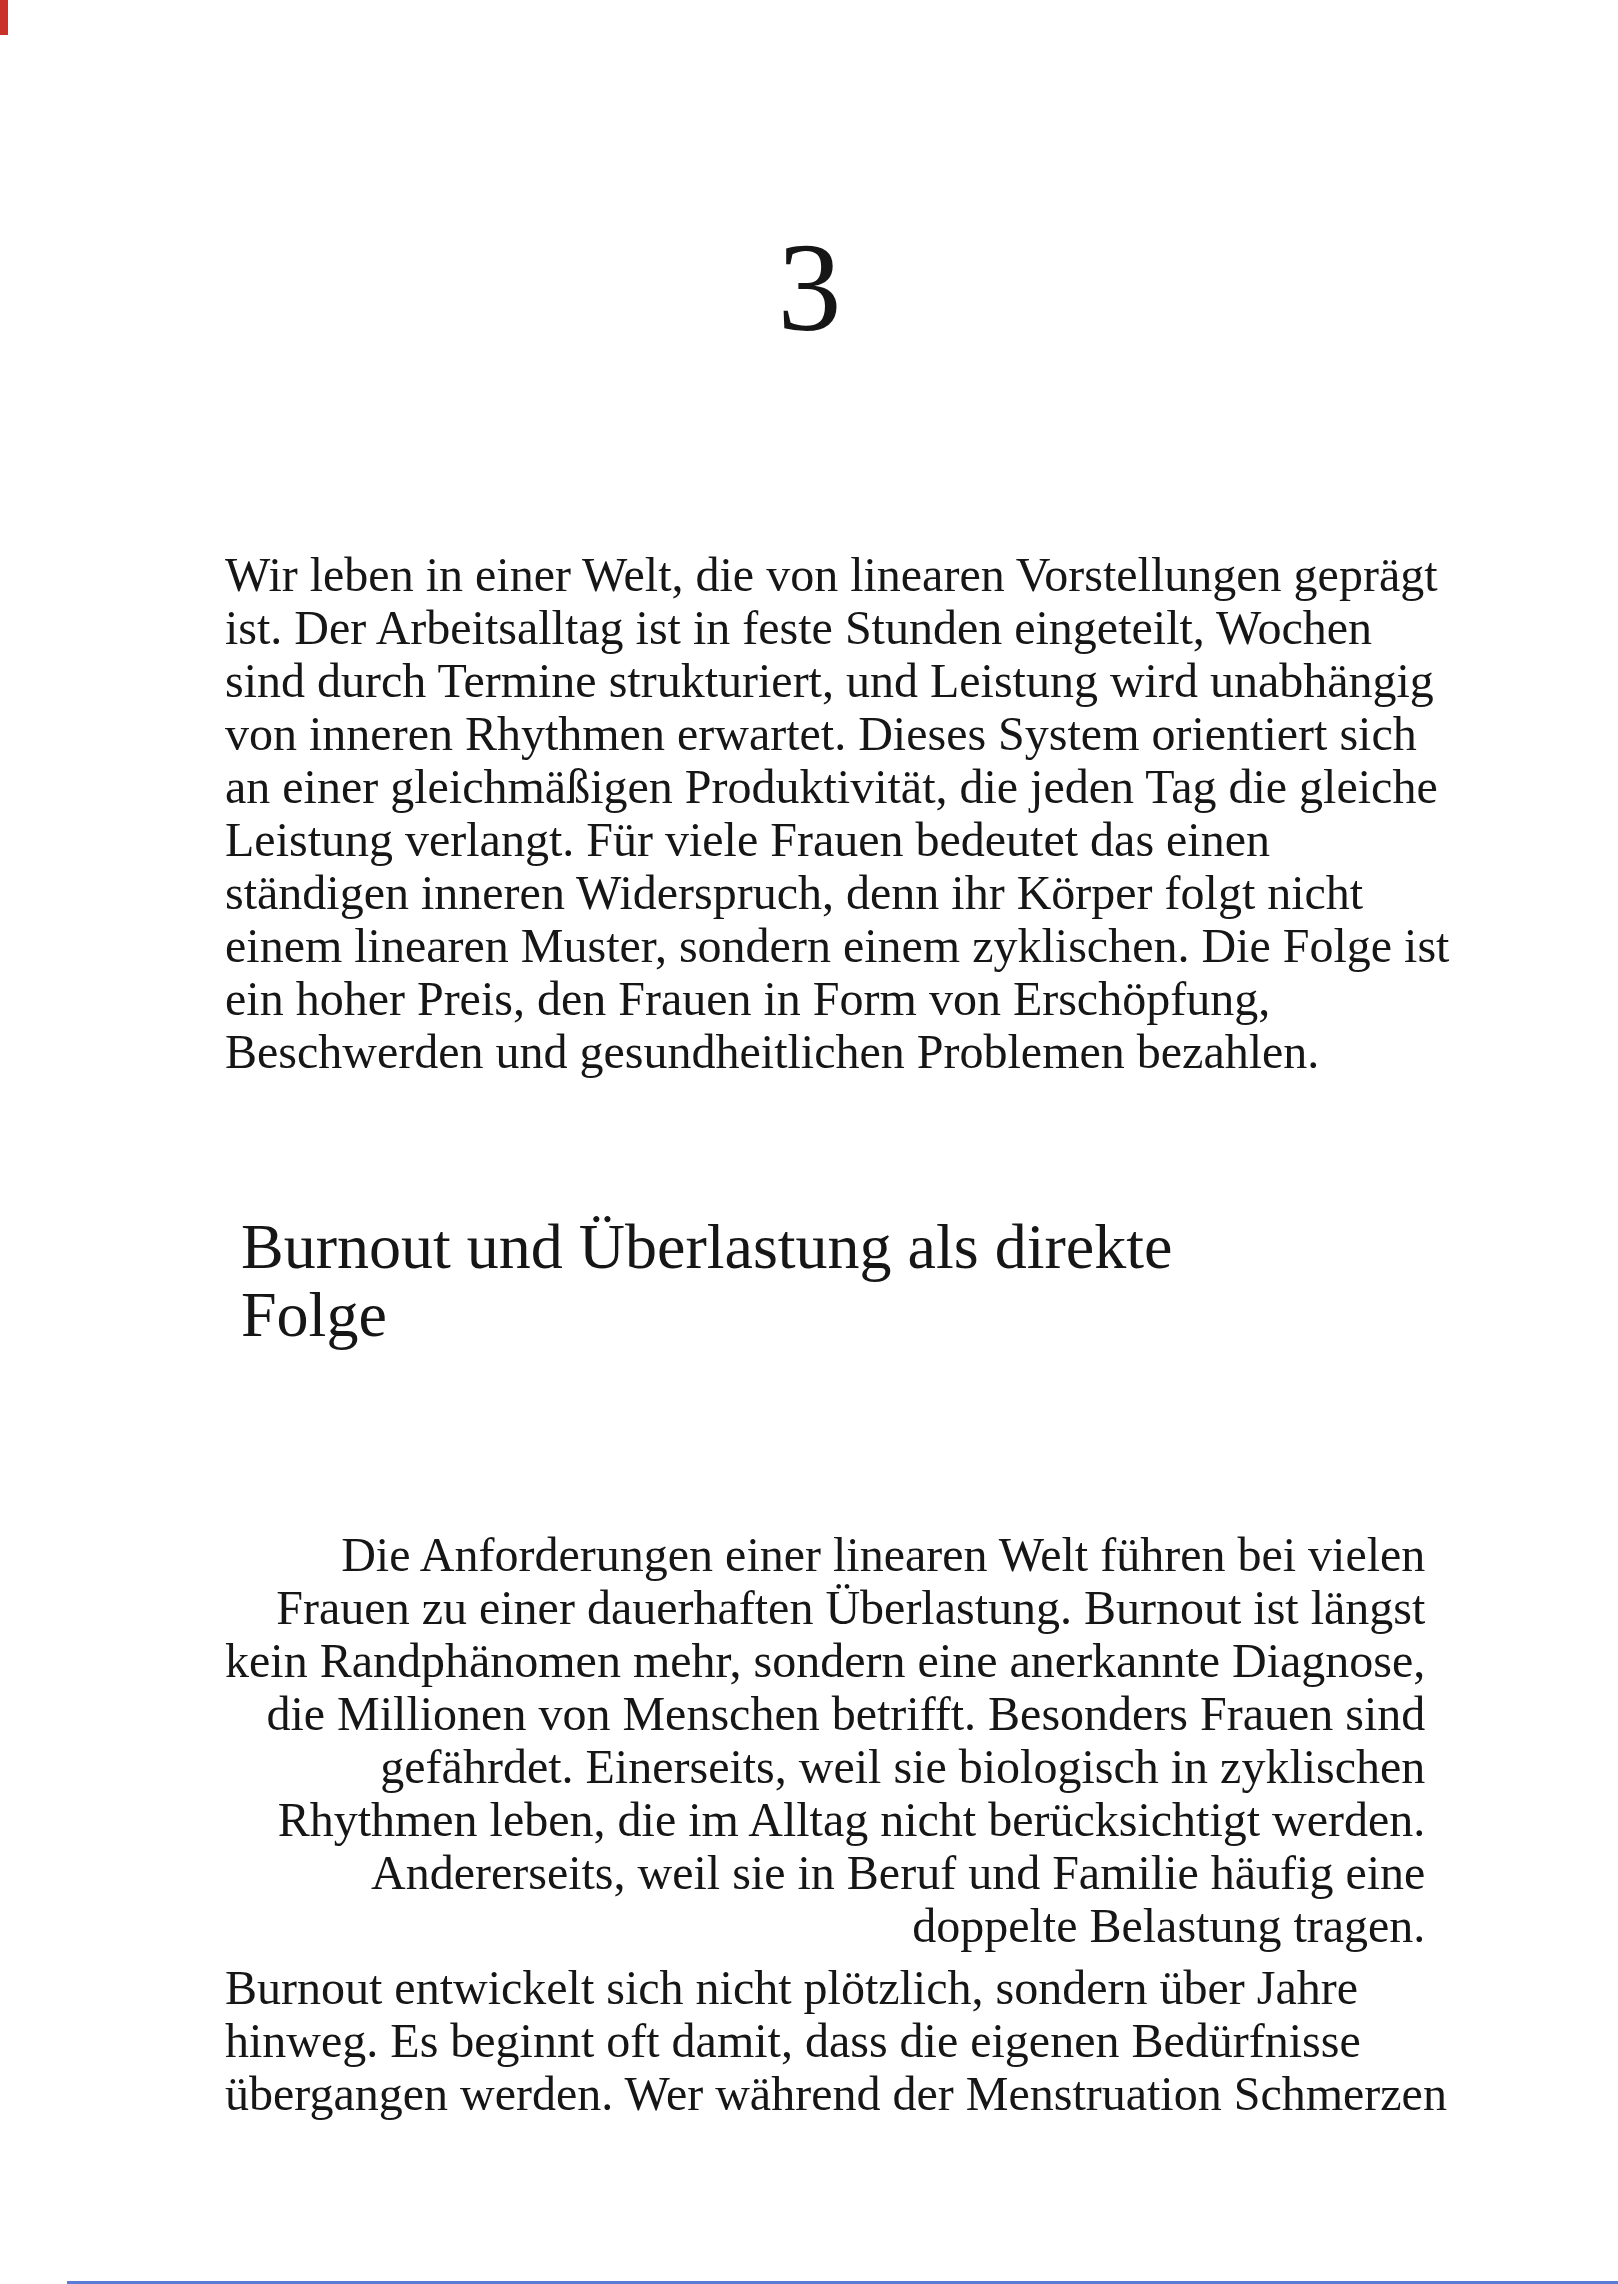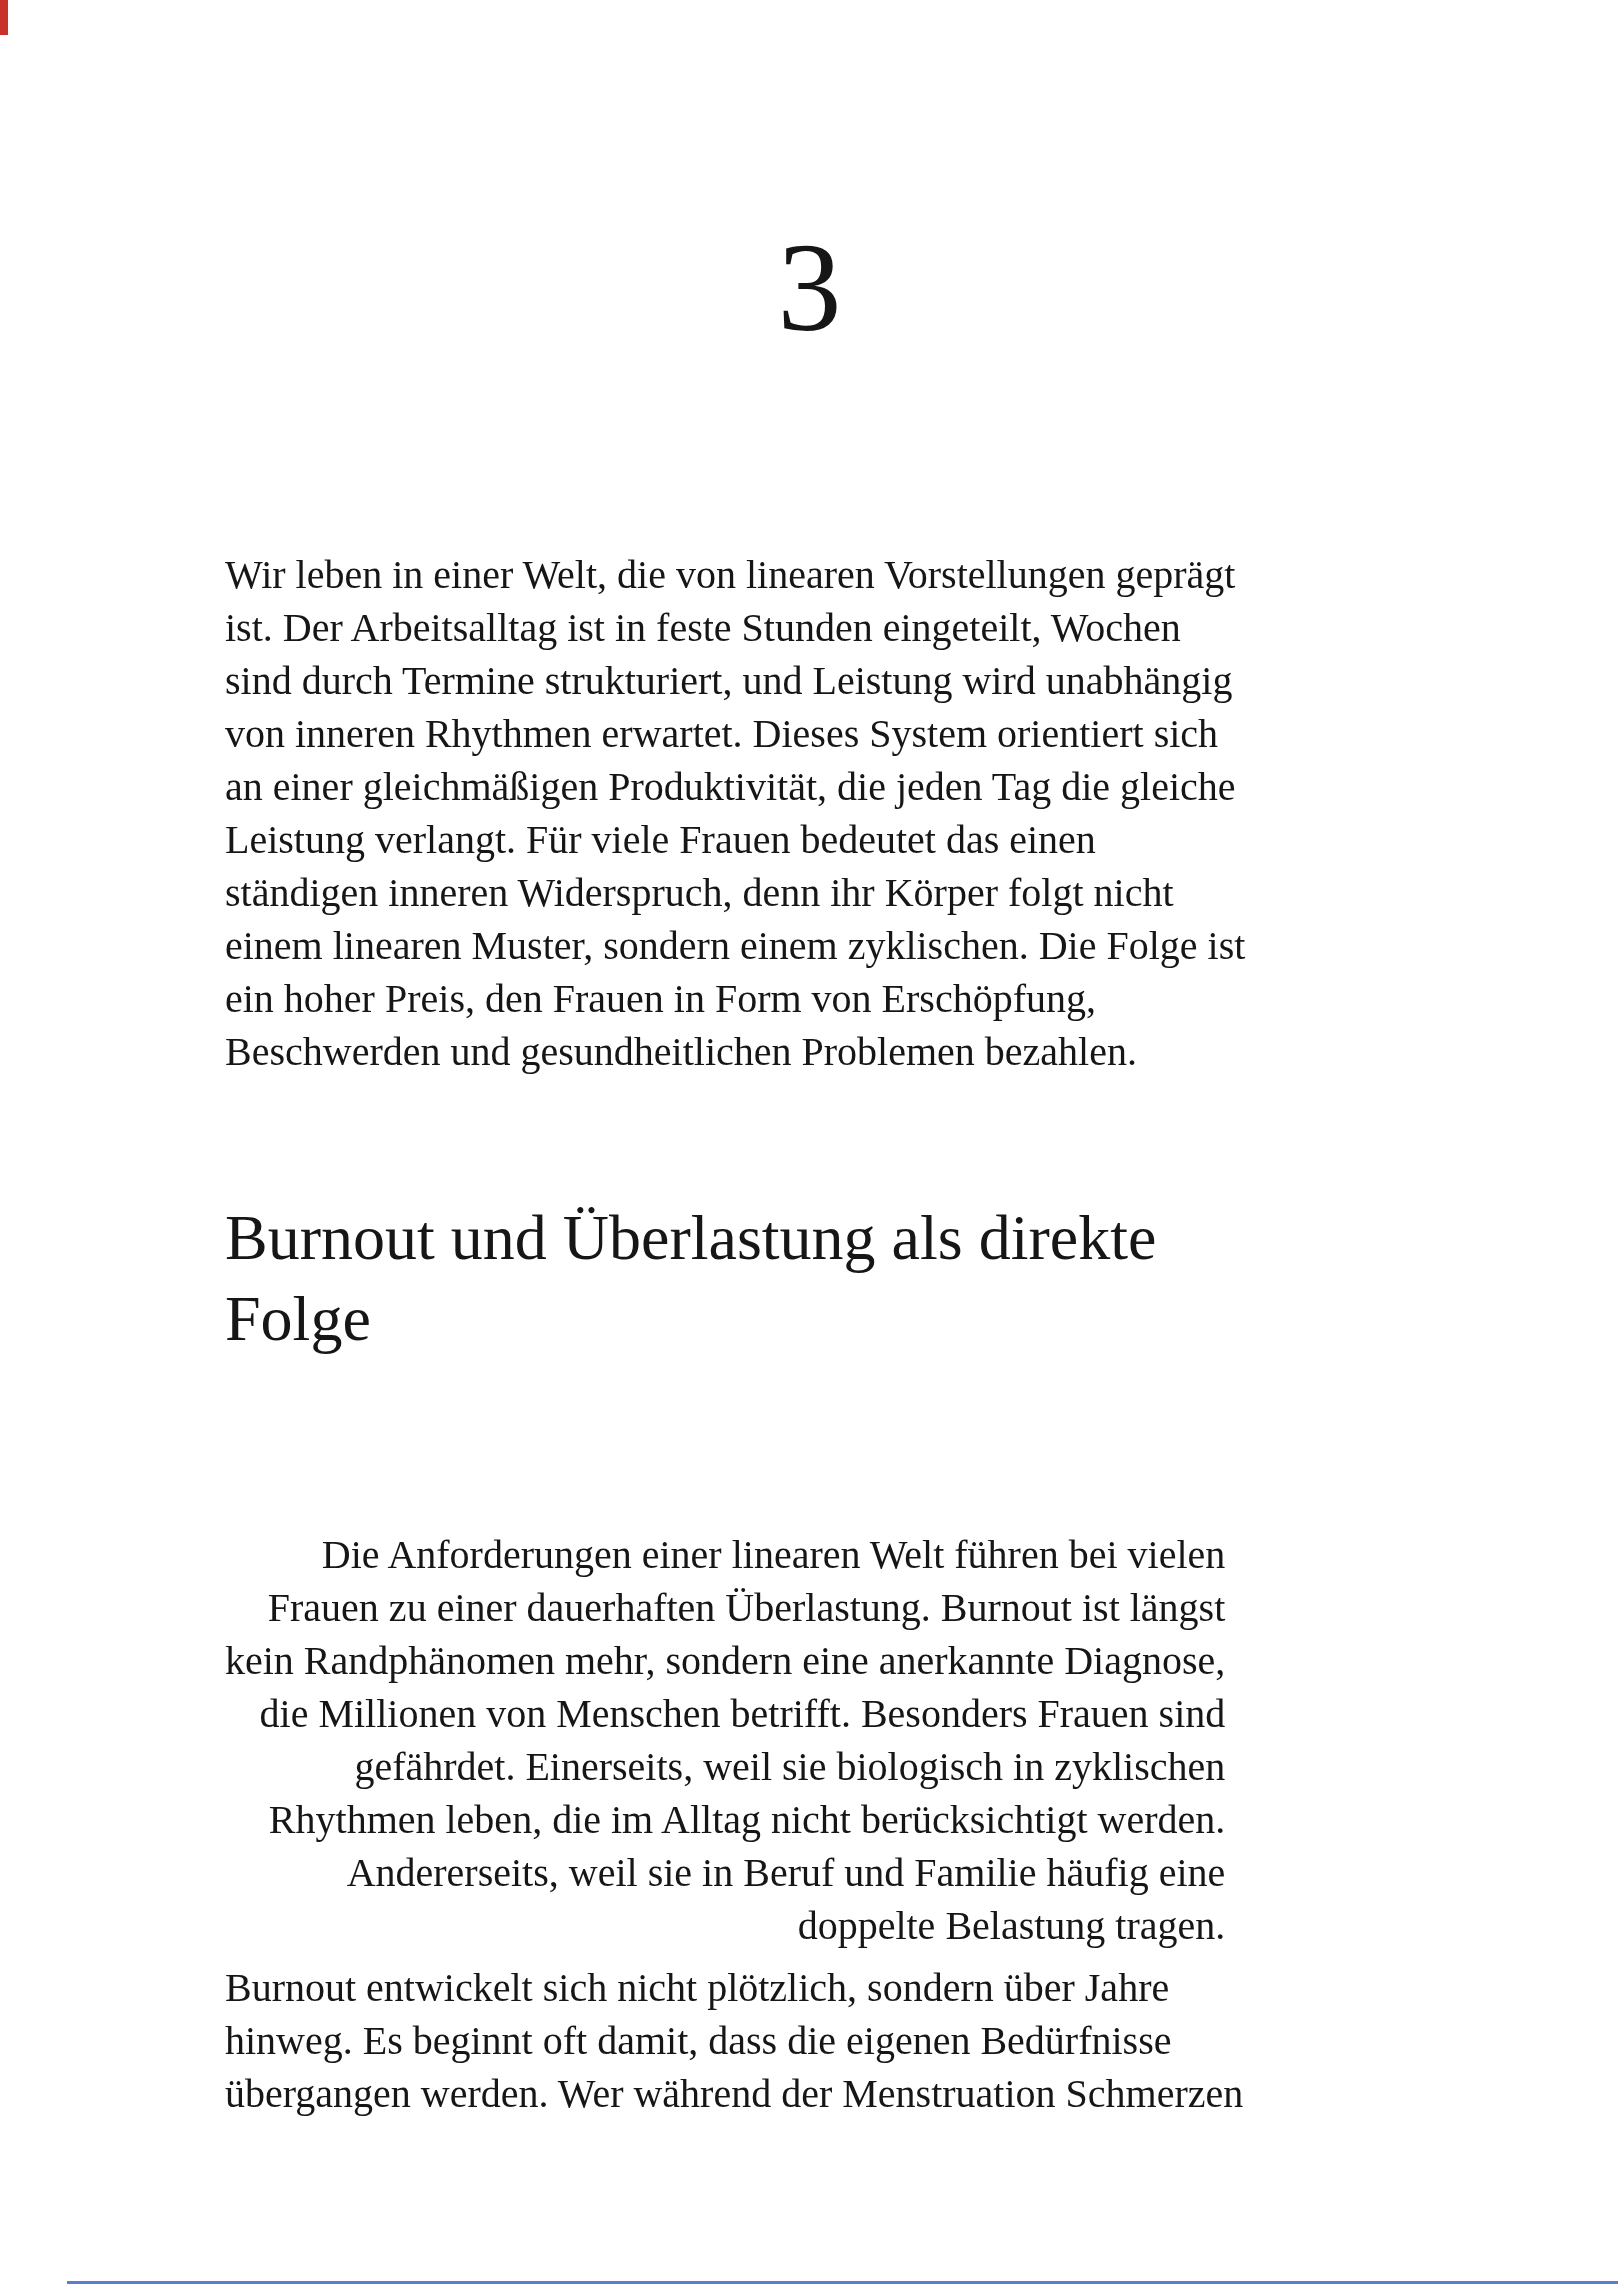--- a/index.html
+++ b/index.html
@@ -35,35 +35,35 @@
     margin: 0;
     text-align: center;
     font-size: 84px;
     line-height: 98px;
     font-weight: 400;
   }
   .body-paragraph {
     position: absolute;
     left: 225px;
     margin: 0;
-    font-size: 40px;
+    font-size: 48px;
     line-height: 53px;
     white-space: pre;
     font-weight: 400;
   }
   .para-1 { top: 548px; }
   .para-2 { top: 1528px; text-align: right; }
   .para-3 { top: 1961px; }
   .section-heading {
     position: absolute;
     top: 1197px;
     left: 225px;
-    margin: 0;
+    margin: 16px;
     font-size: 64px;
-    line-height: 81px;
+    line-height: 68px;
     font-weight: 400;
     white-space: pre;
   }
   .artifact-red {
     position: absolute;
     top: 0;
     left: 0;
     width: 8px;
     height: 35px;
     background: #c9312b;

